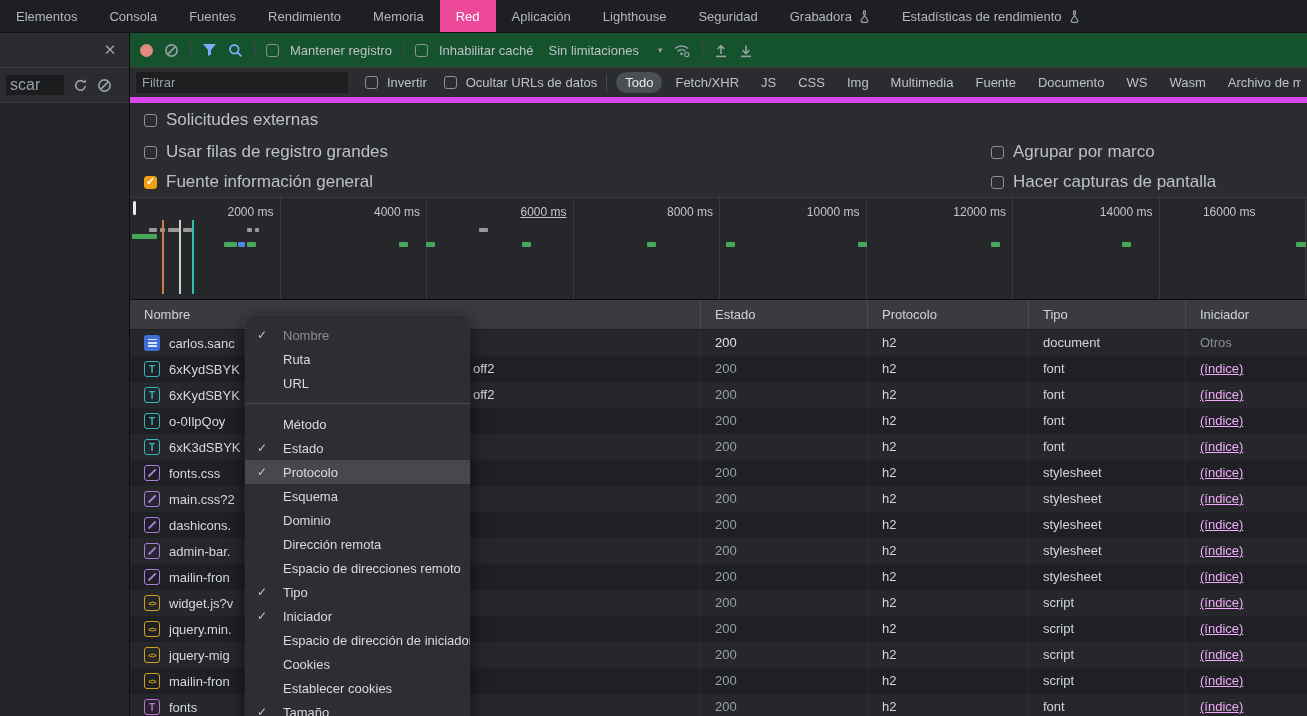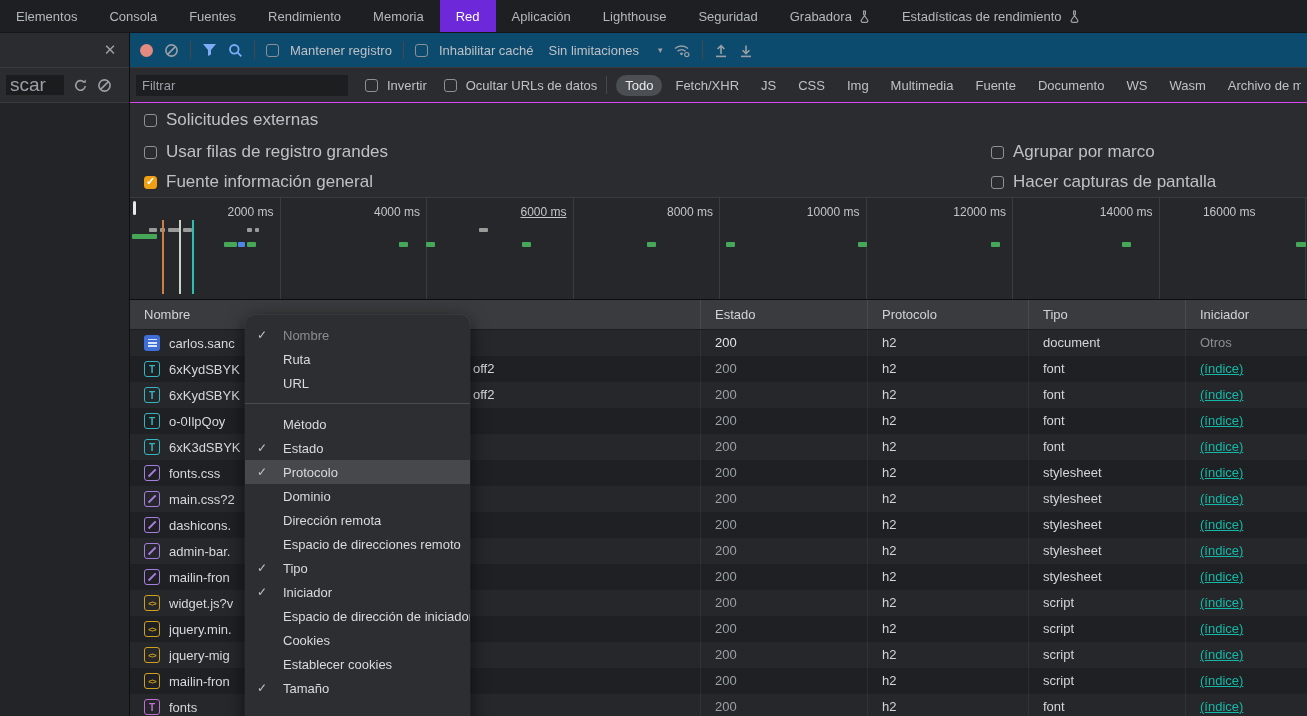--- a/index.html
+++ b/index.html
@@ -4,47 +4,47 @@
 <style>
   * { margin:0; padding:0; box-sizing:border-box; }
   html,body { background:#111; }
   #screen { position:relative; width:1307px; height:716px; background:#202124; overflow:hidden;
             font-family:"Liberation Sans", sans-serif; color:#bdc1c6; }
 
   
   #tabbar { position:absolute; left:0; top:0; width:100%; height:33px; background:#1e1f22;
             display:flex; align-items:stretch; border-bottom:1px solid #141518; }
   .tab { display:flex; align-items:center; gap:7px; padding:0 16px; font-size:13px; color:#b4b8be; white-space:nowrap; }
-  .tab.selected { background:#6d28d9; color:#fff;justify-content:flex-end; }
+  .tab.selected { background:#ec4899; color:#fff;justify-content:flex-end; }
   .flask svg { display:block; }
 
   
   #left-panel { position:absolute; left:0; top:33px; width:130px; bottom:0; background:#232427; border-right:1px solid #0d0e10; }
   .lp-header { height:35px; background:#2b2c2f; border-bottom:1px solid #3a3b3e; position:relative; }
   .lp-close { position:absolute; right:10px; top:8px; width:18px; height:18px; color:#9aa0a6; font-size:15px;
               display:flex; align-items:center; justify-content:center; }
   .lp-search-row { height:35px; background:#2b2c2f; border-bottom:1px solid #3a3b3e;
                    display:flex; align-items:center; gap:9px; padding:0 6px; }
-  .lp-input { width:58px; height:20px; background:#1b1c1e; border:none; color:#9aa0a6; font-size:19px;
+  .lp-input { width:58px; height:20px; background:#1b1c1e; border:none; color:#9aa0a6; font-size:16px;
               padding:0 4px; font-family:"Liberation Sans", sans-serif; }
   .icon-btn { display:flex; align-items:center; justify-content:center; }
 
   
   #right { position:absolute; left:130px; top:33px; right:0; bottom:0; }
-  .toolbar { height:35px; background:#0c4a6e; border-bottom:1px solid #3a3b3e;
+  .toolbar { height:35px; background:#14532d; border-bottom:1px solid #3a3b3e;
              display:flex; align-items:center; gap:11px; padding:0 10px; font-size:13px; }
   .vsep { width:1px; height:18px; background:#47484b; flex:none; }
   .record-dot { width:13px; height:13px; border-radius:50%; background:#e58a80; }
   .cb { width:13px; height:13px; border:1px solid #8d9094; border-radius:3px; background:transparent; flex:none; position:relative; }
   .cb.checked { background:#ef9f13; border-color:#ef9f13; }
   .cb.checked::after { content:"✓"; position:absolute; left:1px; top:-2px; color:#fff; font-size:11px; font-weight:bold; }
   .lab { color:#bdc1c6; white-space:nowrap; }
   .caret { color:#9aa0a6; font-size:9px; margin-left:8px; }
 
-  .filterbar { height:35px; background:#2b2c2f; border-bottom:1px solid #d946ef;
+  .filterbar { height:35px; background:#2b2c2f; border-bottom:6px solid #d946ef;
                display:flex; align-items:center; gap:9px; padding:0 6px; font-size:13px; }
   .filter-input { width:212px; height:21px; background:#1d1e20; border:none; color:#9aa0a6;
                   font-size:13px; padding:0 6px; font-family:"Liberation Sans", sans-serif; }
   .filter-input::placeholder { color:#9aa0a6; opacity:1; }
   #chips { display:flex; align-items:center; gap:4px; overflow:hidden; flex:1; }
   .chip { padding:3px 9px; white-space:nowrap; color:#bdc1c6; border-radius:12px; }
   .chip.selected { background:#4b4e52; color:#e8eaed; }
 
   .optrow { background:#2b2c2f; display:flex; align-items:center; gap:9px; padding:0 14px; font-size:17px; position:relative; }
   .optrow .right-group { position:absolute; left:861px; display:flex; align-items:center; gap:9px; }
@@ -67,21 +67,21 @@
   .row { height:26px; display:flex; font-size:13px; position:relative; }
   .row:nth-child(odd) { background:#26272b; }
   .row:nth-child(even) { background:#1f2023; }
   .cell { padding:5px 0 0 14px; border-left:1px solid rgba(255,255,255,.055); overflow:hidden; white-space:nowrap; height:100%; }
   .cell:first-child { border-left:none; display:flex; align-items:center; padding-top:0; }
   .c-nombre { width:570px; } .c-estado { width:167px; } .c-protocolo { width:161px; }
   .c-tipo { width:157px; } .c-iniciador { flex:1; }
   .name-text { color:#d5d8dc; overflow:hidden; white-space:nowrap; }
   .estado { color:#9aa0a6; } .row.first .estado { color:#e2e4e8; }
   .proto, .tipo { color:#d2d5d9; }
-  .inic-link { color:#14b8a6; text-decoration:underline;margin-top:43px; }
+  .inic-link { color:#f0abfc; text-decoration:underline;margin-top:43px; }
   .inic-plain { color:#8a8f94; }
   .tail { position:absolute; left:343px; top:5px; color:#d5d8dc; }
 
   .file-icon { width:16px; height:16px; border-radius:3px; margin-right:9px; flex:none;
                display:flex; align-items:center; justify-content:center; font-size:10px; font-weight:bold; }
   .icon-document { background:#3f6fd6; }
   .icon-document::before { content:""; width:9px; height:8px;
       background:repeating-linear-gradient(#d9e4ff 0 1.5px, transparent 1.5px 3.2px); }
   .icon-font { border:1.5px solid #35b5bf; color:#35b5bf; }
   .icon-stylesheet { border:1.5px solid #a87de0; }
@@ -488,20 +488,24 @@
       <div class="mi">
         <span class="check">✓</span>
         <span>Estado</span>
       </div>
       <div class="mi highlight">
         <span class="check">✓</span>
         <span>Protocolo</span>
       </div>
       <div class="mi">
         <span class="check"></span>
+        <span>Esquema</span>
+      </div>
+      <div class="mi">
+        <span class="check"></span>
         <span>Dominio</span>
       </div>
       <div class="mi">
         <span class="check"></span>
         <span>Dirección remota</span>
       </div>
       <div class="mi">
         <span class="check"></span>
         <span>Espacio de direcciones remoto</span>
       </div>

